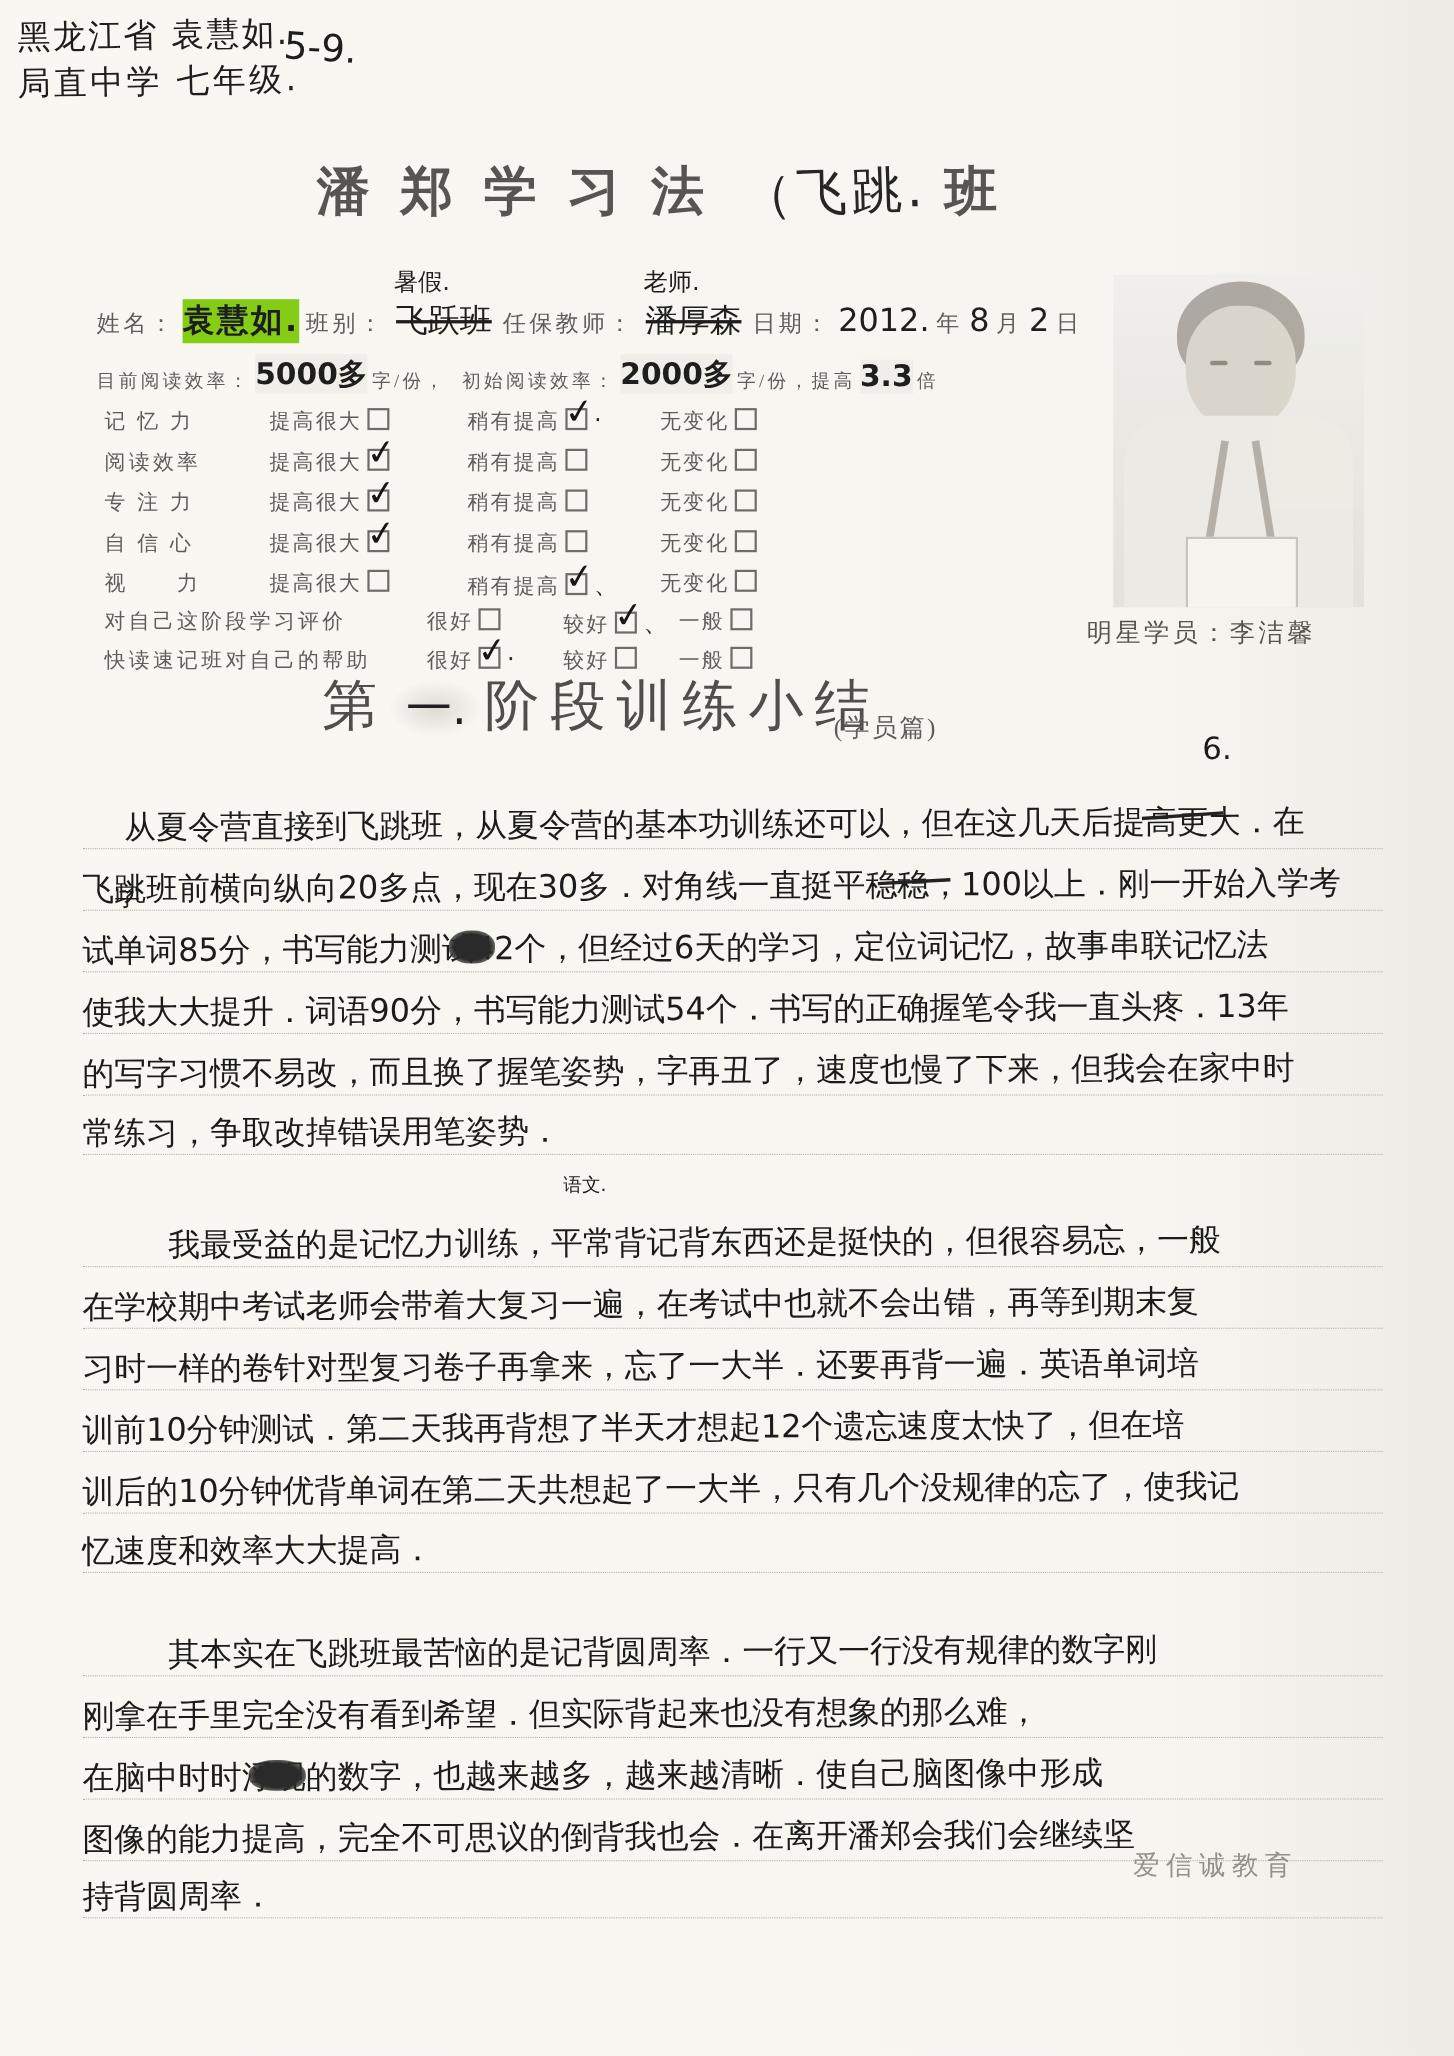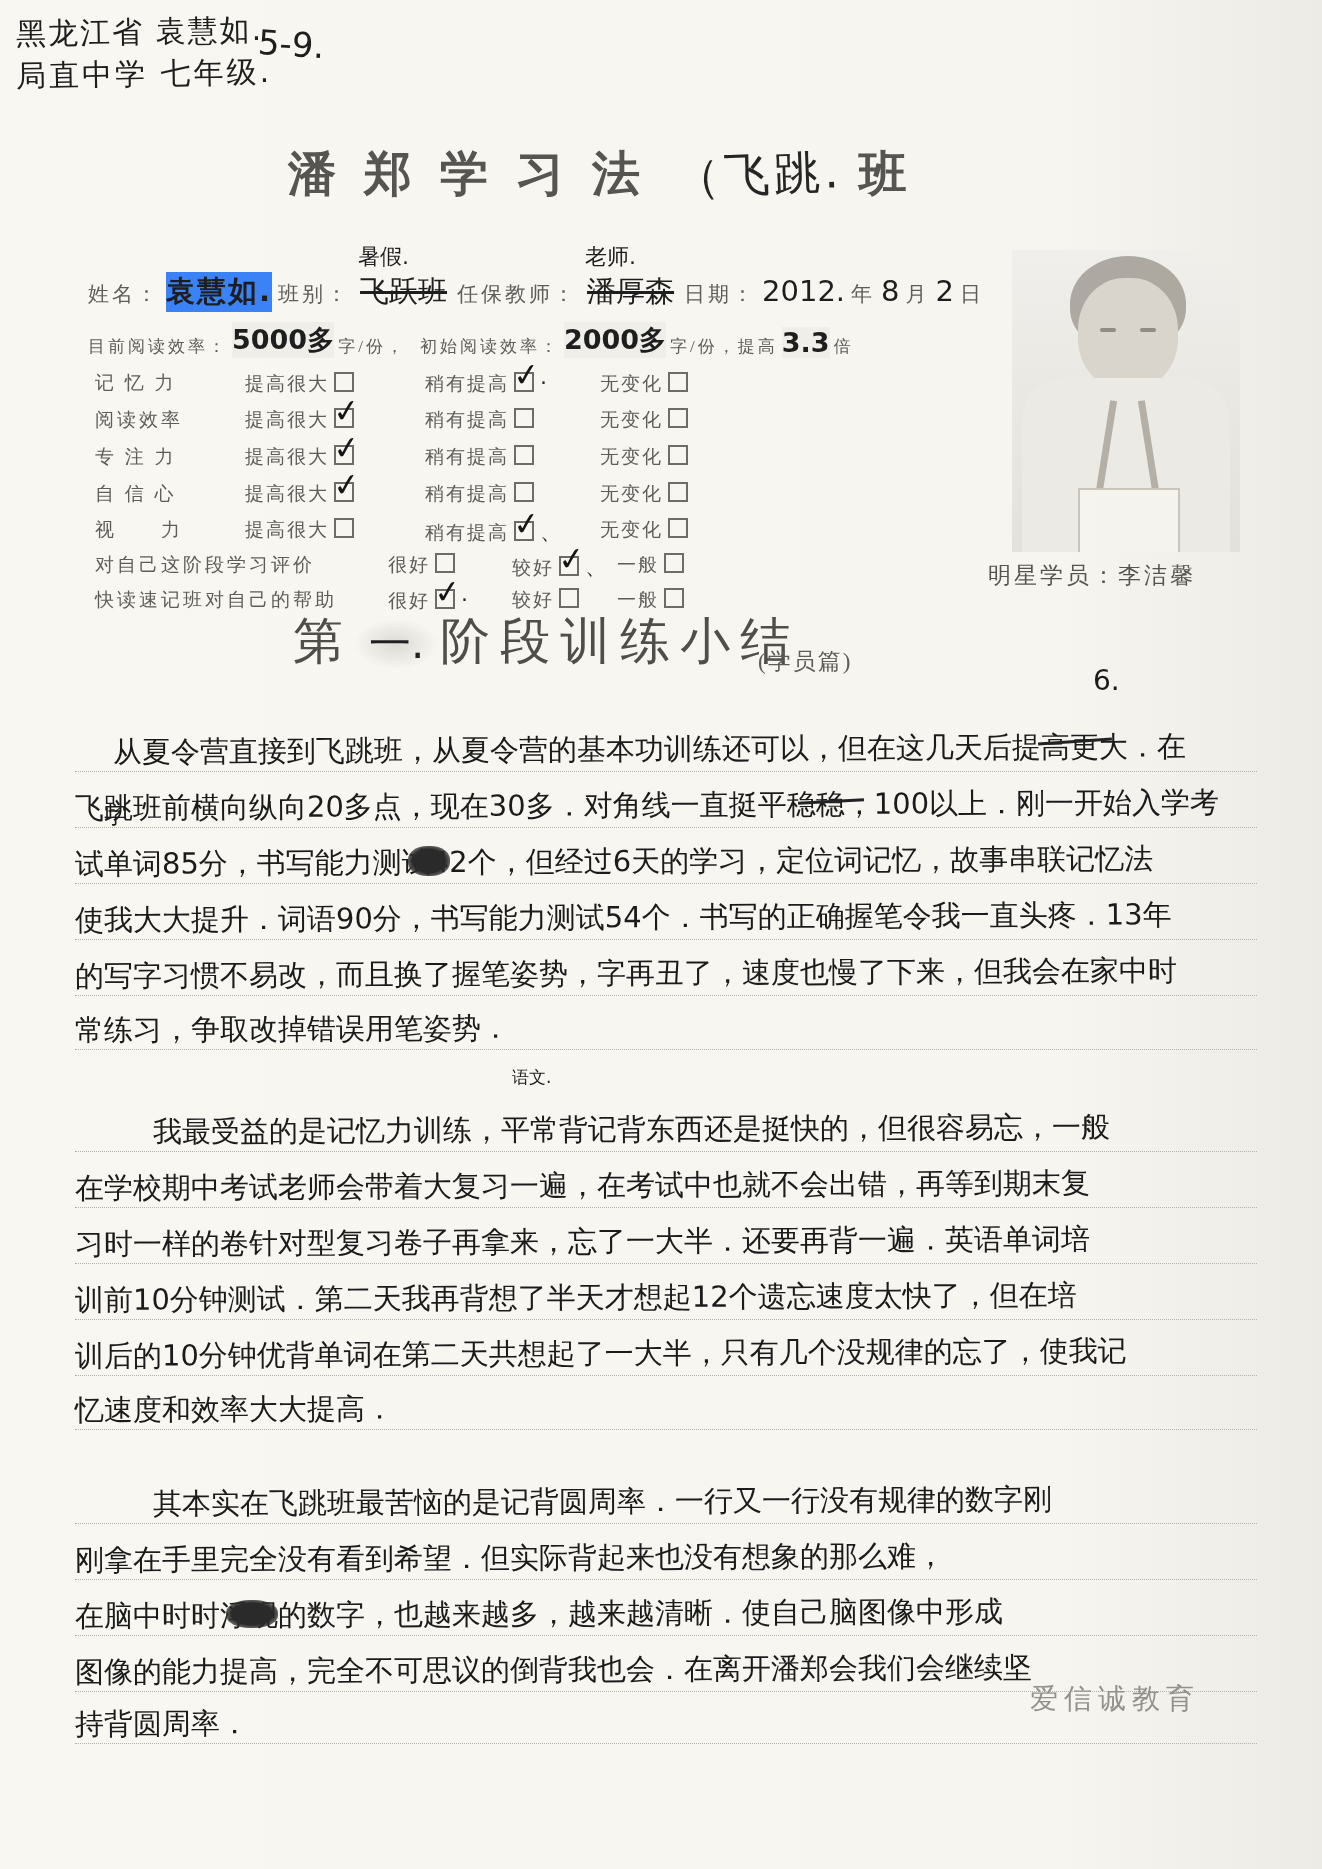--- a/index.html
+++ b/index.html
@@ -15,21 +15,21 @@
   .ncode{left:258px;top:24px;font-size:34px;transform:rotate(4deg);}
   
   .title{left:288px;top:142px;white-space:nowrap;}
   .tmain{font-size:48px;letter-spacing:28px;color:#565551;font-weight:bold;font-family:"Liberation Serif",serif;}
   .thand{font-size:46px;letter-spacing:4px;color:#262624;font-family:"DejaVu Sans",sans-serif;display:inline-block;transform:rotate(-2deg);margin-left:6px;}
   .tsuf{font-size:48px;letter-spacing:4px;color:#565551;font-weight:bold;font-family:"Liberation Serif",serif;margin-left:16px;}
   
   .inforow{left:88px;top:272px;display:flex;align-items:baseline;white-space:nowrap;}
   .lbl{font-size:21px;letter-spacing:3px;}
   .val{font-size:29px;margin:0 6px;}
-  .name{font-weight:bold;letter-spacing:2px;background:#3b82f6;}
+  .name{font-weight:bold;letter-spacing:2px;background:#84cc16;}
   .strike{text-decoration:line-through;text-decoration-thickness:3px;}
   .corrwrap{position:relative;margin:0 4px;}
   .corr{position:absolute;left:4px;top:-30px;font-size:22px;white-space:nowrap;}
   
   .effrow{left:88px;top:322px;display:flex;align-items:flex-end;white-space:nowrap;}
   .eff .lbl{font-size:17px;}
   .vbig{font-size:27px;font-weight:bold;margin:0 4px;background:#efeee8;}
   
   .arow{left:95px;width:660px;height:32px;}
   .alabel{font-size:19px;letter-spacing:3px;font-family:"Liberation Serif",serif;color:#5e5d5a;position:absolute;left:0;top:4px;white-space:nowrap;}
@@ -60,21 +60,21 @@
                 background:radial-gradient(ellipse,#dcdad3 0%,rgba(220,218,211,0) 70%);z-index:-1;}
   .ssub{left:758px;top:646px;font-size:23px;letter-spacing:2px;color:#5e5d5a;}
   
   .eline{left:75px;width:1182px;height:54px;display:flex;align-items:flex-end;}
   .eline::after{content:"";position:absolute;left:0;right:0;bottom:0;border-bottom:1.5px dotted #b3b1ab;}
   .etext{font-size:29px;line-height:40px;color:#1b1b1b;font-family:"DejaVu Sans",sans-serif;white-space:nowrap;transform:rotate(-0.3deg);transform-origin:left bottom;}
   .ind1{padding-left:38px;} .ind2{padding-left:78px;}
   .ann{font-size:25px;color:#1b1b1b;}
   .scrib{background:radial-gradient(ellipse,#2a2a2a 0%,#2a2a2a 55%,rgba(42,42,42,.25) 100%);border-radius:45%;}
   .strk{height:3px;background:#222;}
-  .brand{left:1030px;top:1680px;font-size:28px;letter-spacing:6px;color:#93918c;}
+  .brand{left:1030px;top:1680px;font-size:24px;letter-spacing:6px;color:#93918c;}
 </style>
 </head>
 <body>
 
 <div>
 
   <div class="abs hand n1">黑龙江省 袁慧如.</div>
   <div class="abs hand n2">局直中学 七年级.</div>
   <div class="abs hand ncode">5-9.</div>
 

